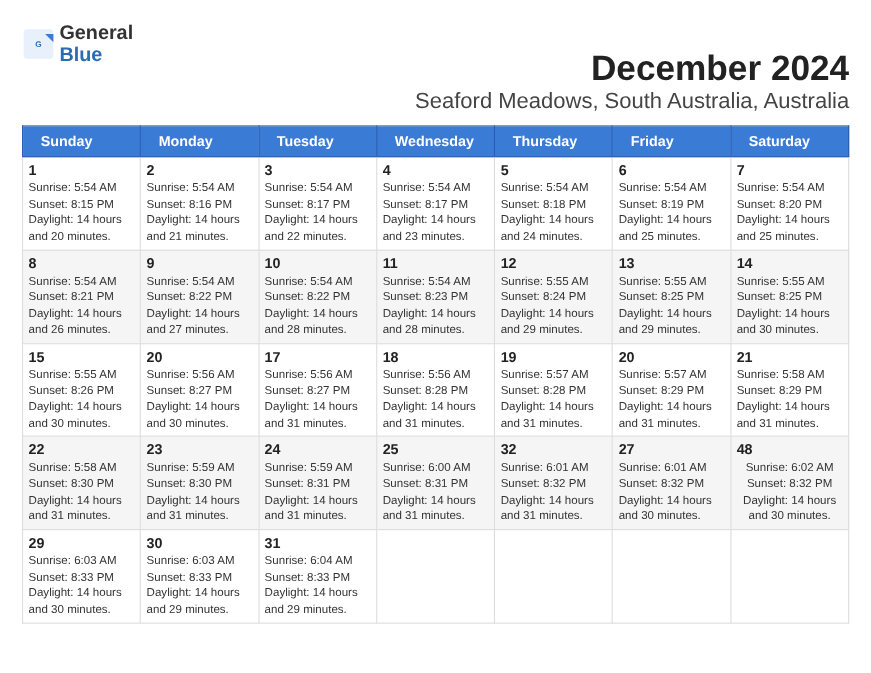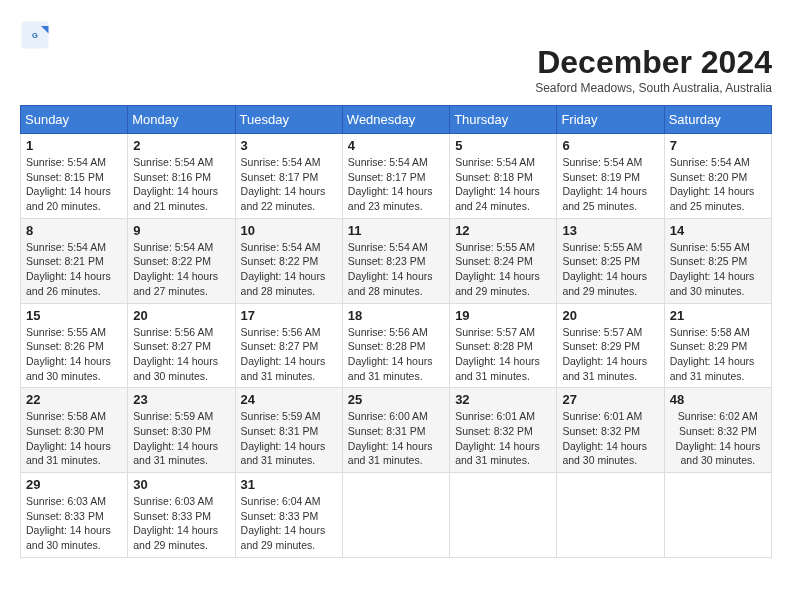--- a/index.html
+++ b/index.html
@@ -35,35 +35,35 @@
     .title-block {
       text-align: right;
       margin-top: 24px;
     }
     .month-title {
       font-size: 32px;
       font-weight: bold;
       color: #222;
     }
     .location-title {
-      font-size: 12px;
+      font-size: 20px;
       color: #444;
     }
     .calendar {
       width: 100%;
       border-collapse: collapse;
       font-size: 11px;
     }
     .calendar thead th {
       background: #3a7bd5;
       color: #fff;
-      padding: 6px 4px;
+      padding: 6px 16px;
       text-align: left;
       font-size: 13px;
-      font-weight: normal;
+      font-weight: bold;
       border: 1px solid #2a5cb5;
     }
     .calendar tbody td {
       vertical-align: top;
       padding: 4px 5px;
       border: 1px solid #ddd;
       width: 107px;
       min-height: 80px;
       background: #fff;
     }
@@ -89,20 +89,24 @@
 </head>
 <body>
 
 <div class="header">
   <div class="logo">
     <svg class="logo-icon" viewBox="0 0 40 40" xmlns="http://www.w3.org/2000/svg">
       <rect x="2" y="2" width="36" height="36" rx="4" fill="#e8f0fb"></rect>
       <text x="20" y="20" text-anchor="middle" font-size="10" font-weight="bold" fill="#2b6cb0" dy=".35em">G</text>
       <polygon points="28,8 38,8 38,18" fill="#3a7bd5"></polygon>
     </svg>
+    <div class="logo-text">
+      <div class="general">General</div>
+      <div class="blue">Blue</div>
+    </div>
   </div>
   <div class="title-block">
     <div class="month-title">December 2024</div>
     <div class="location-title">Seaford Meadows, South Australia, Australia</div>
   </div>
 </div>
 
 <table class="calendar">
   <thead>
     <tr id="header-row">

